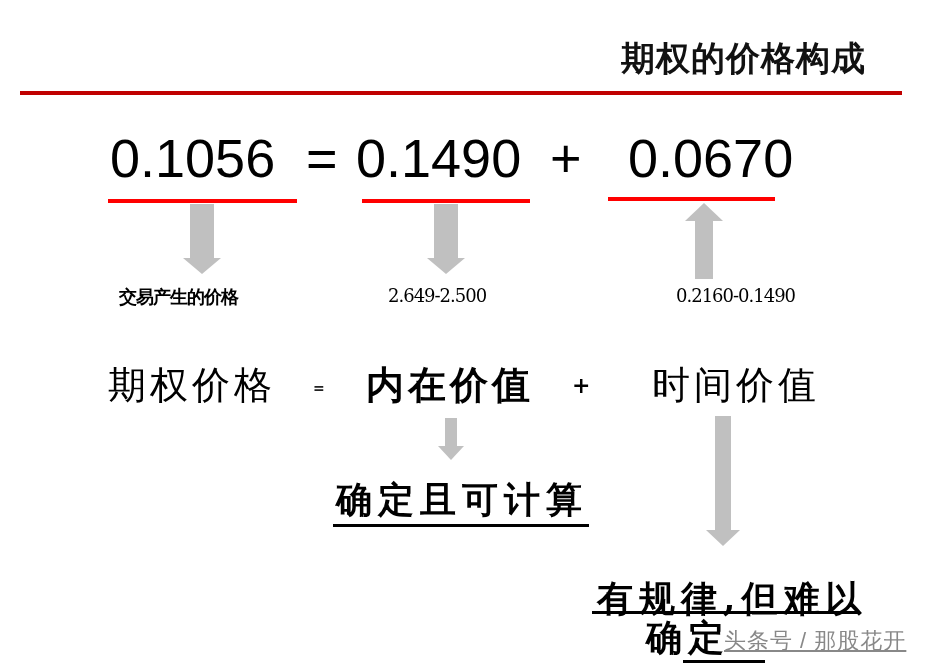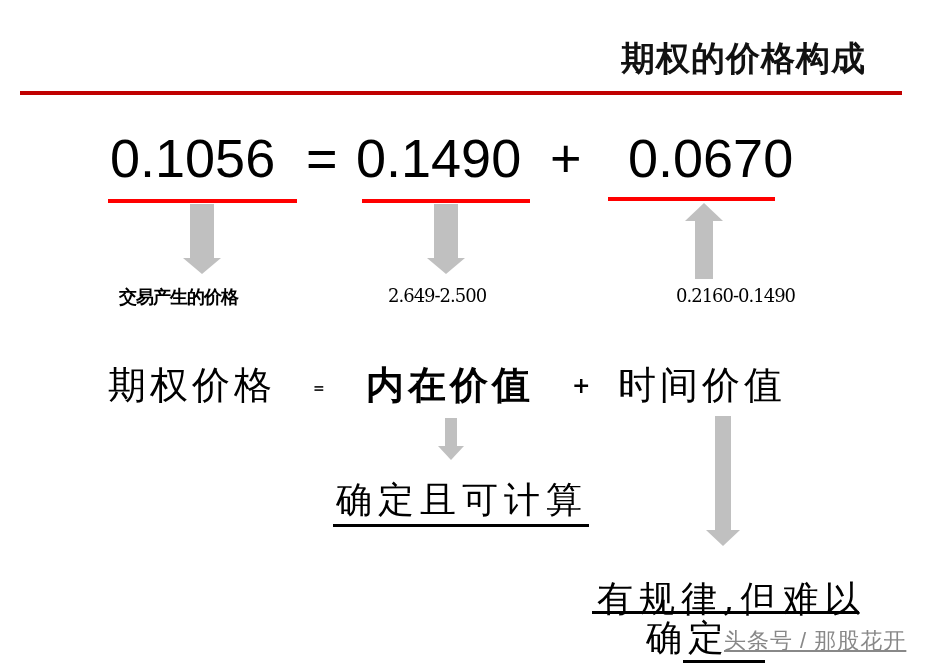--- a/index.html
+++ b/index.html
@@ -21,21 +21,21 @@
       border-top: 16px solid #c0c0c0;
     }
     .arrow-up-head {
       width: 0; height: 0; border-left: 19px solid transparent; border-right: 19px solid transparent;
       border-bottom: 18px solid #c0c0c0;
     }
     .hand { font-family: "DejaVu Serif", serif; white-space: nowrap; }
     .small-label { top: 285px; font-size: 18px; letter-spacing: -1px; }
     .big-label { top: 360px; font-size: 38px; font-weight: normal; letter-spacing: 4px; }
     .op-small { font-size: 14px; font-weight: bold; }
-    .result { font-size: 36px; font-weight: normal; letter-spacing: 6px; }
+    .result { font-size: 36px; font-weight: bold; letter-spacing: 6px; }
     .black-ul { height: 3px; background: #000; }
     .watermark { font-size: 22px; color: #888; letter-spacing: 1px; white-space: nowrap; }
   </style>
 </head>
 <body>
 
 <div class="abs title">期权的价格构成</div>
 <div class="abs title-rule"></div>
 
 <div class="abs eq-text" style="left:110px;">0.1056</div>
@@ -64,21 +64,21 @@
 </div>
 
 <div class="abs hand small-label" style="left:119px; font-weight:bold;">交易产生的价格</div>
 <div class="abs hand small-label" style="left:388px;">2.649-2.500</div>
 <div class="abs hand small-label" style="left:637px;margin-left:39px;">0.2160-0.1490</div>
 
 <div class="abs hand big-label" style="left:108px;">期权价格</div>
 <div class="abs hand op-small" style="left:313px; top:380px; color:#222;">=</div>
 <div class="abs hand big-label" style="left:366px;font-weight:bold;">内在价值</div>
 <div class="abs hand" style="left:572px; top:372px; font-size:22px; font-weight:bold;">+</div>
-<div class="abs hand big-label" style="left:618px;">时间价值</div>
+<div class="abs hand big-label" style="left:652px;">时间价值</div>
 
 <div class="abs" style="left:438px; top:418px; width:26px;">
   <div class="arrow-shaft" style="margin-left:7px; width:12px; height:28px;"></div>
   <div style="width:0;height:0;border-left:13px solid transparent;border-right:13px solid transparent;border-top:14px solid #c0c0c0;"></div>
 </div>
 
 <div class="abs" style="left:706px; top:416px; width:34px;">
   <div class="arrow-shaft" style="margin-left:9px; width:16px; height:114px;"></div>
   <div style="width:0;height:0;border-left:17px solid transparent;border-right:17px solid transparent;border-top:16px solid #c0c0c0;"></div>
 </div>

